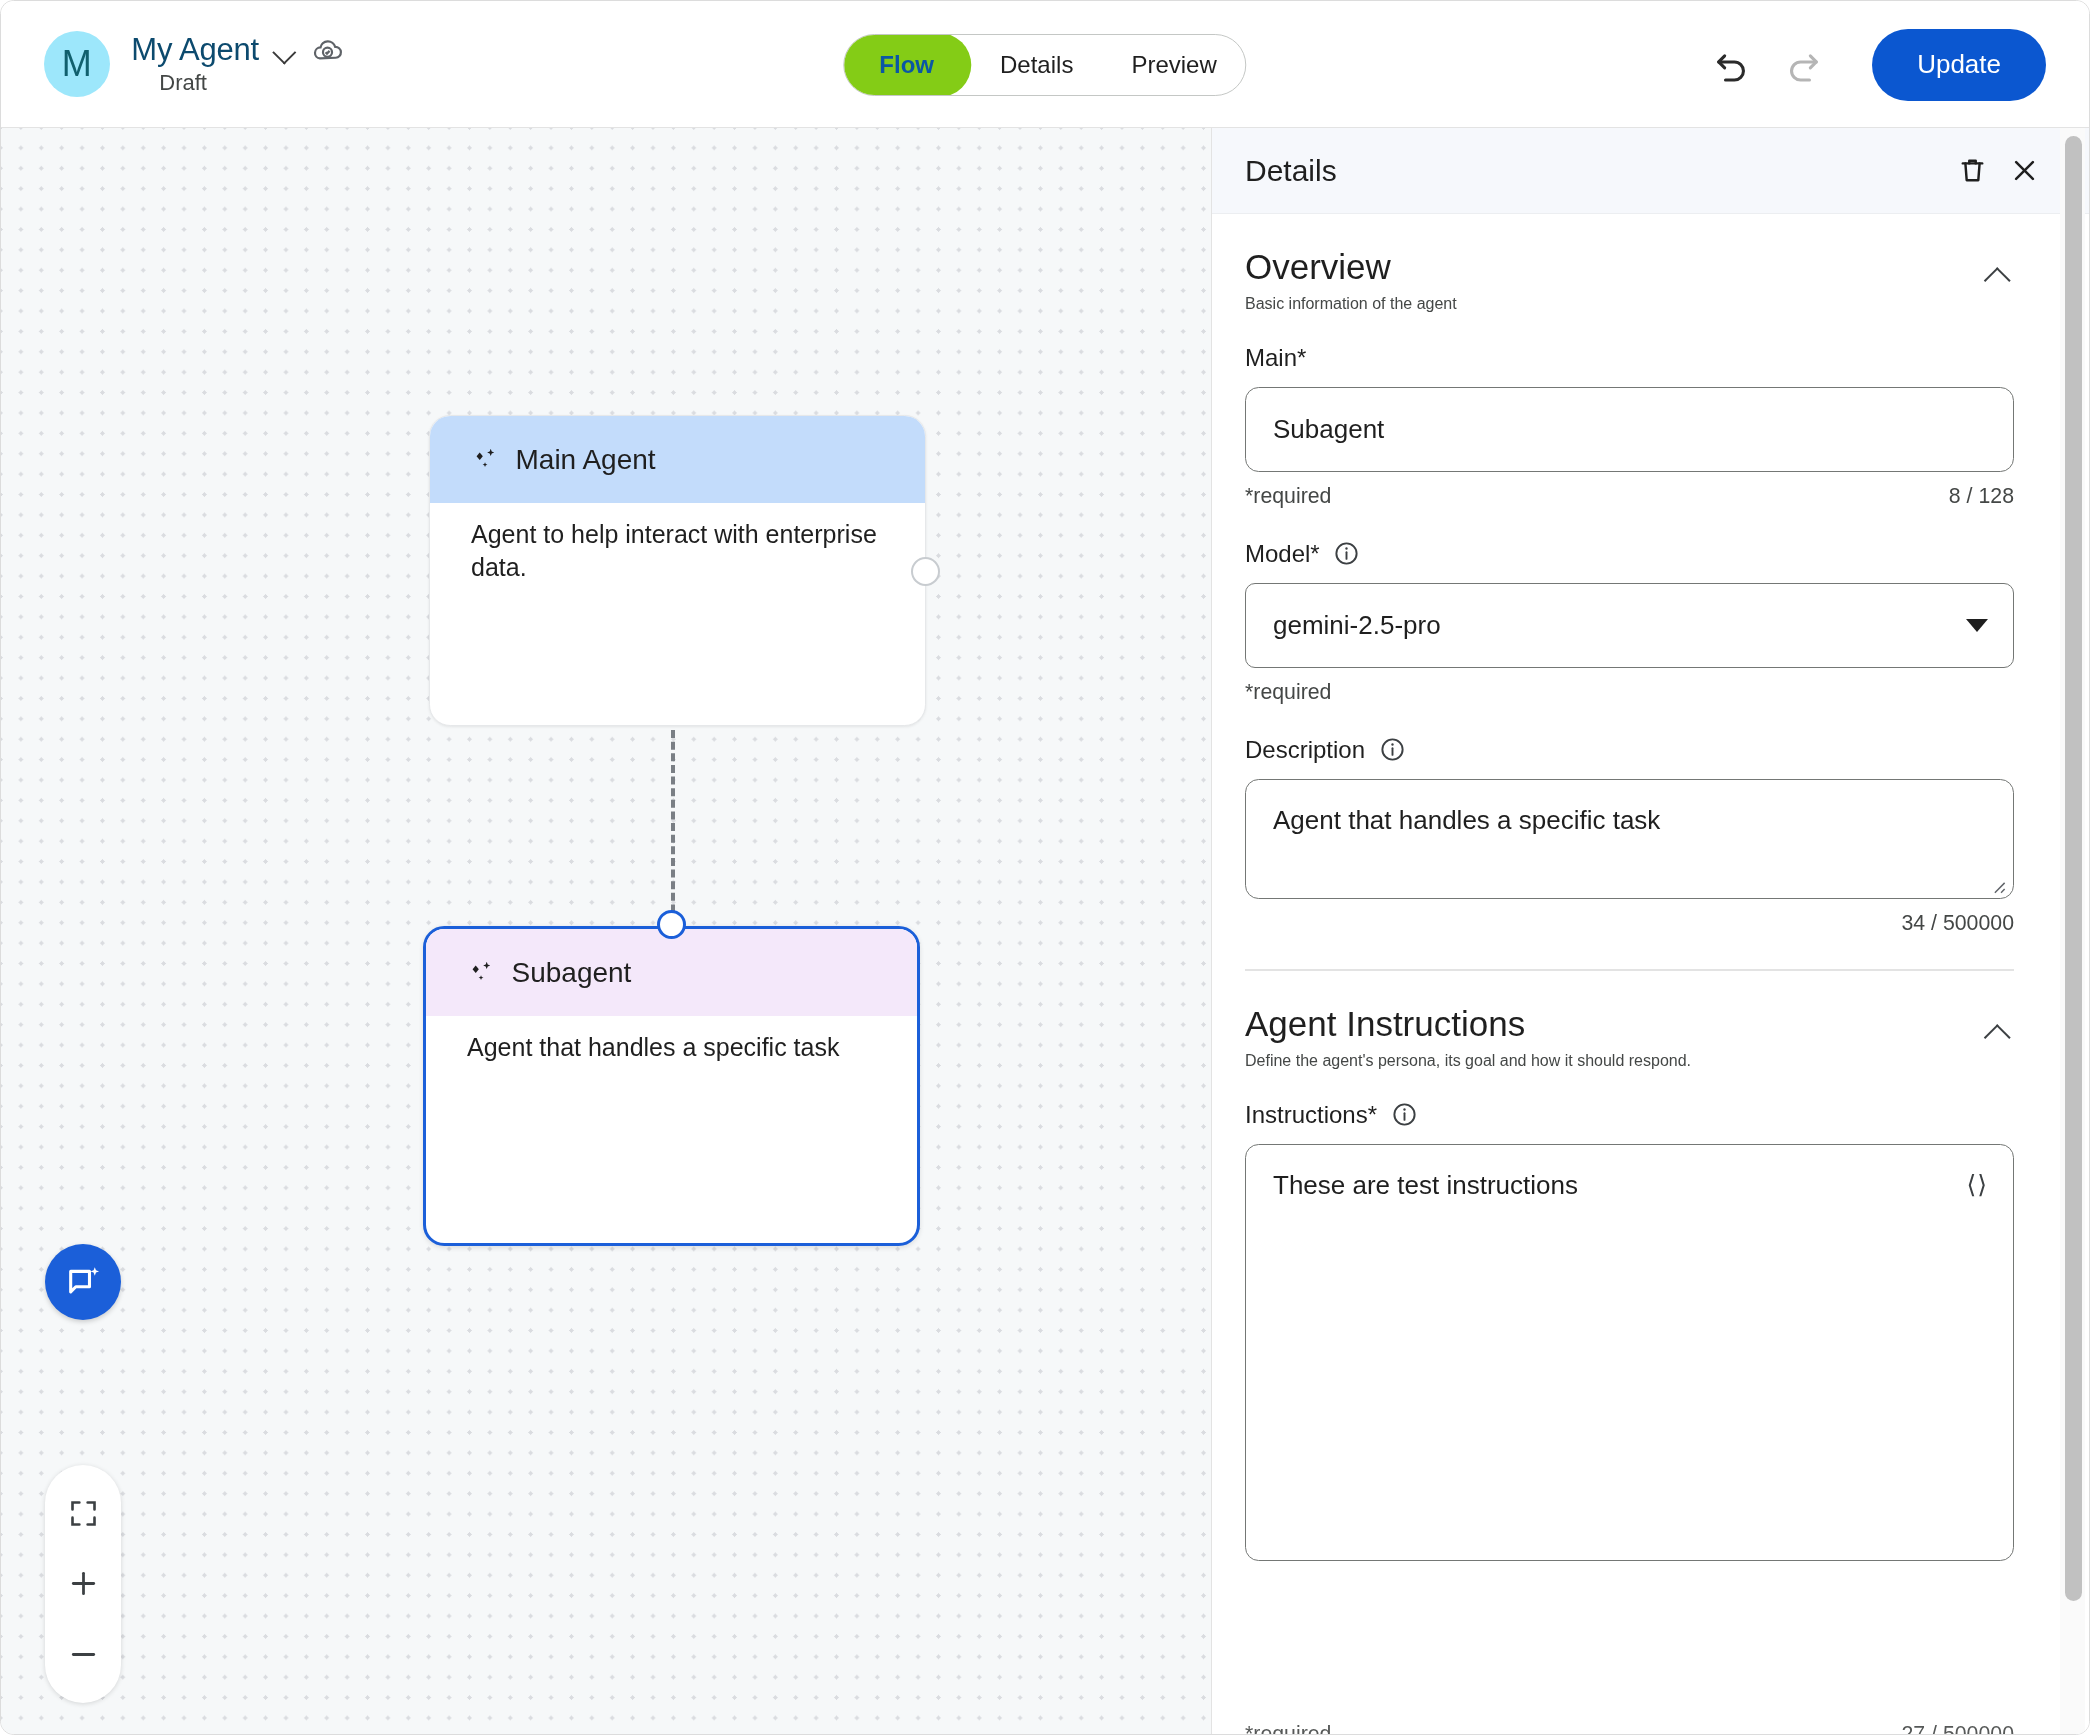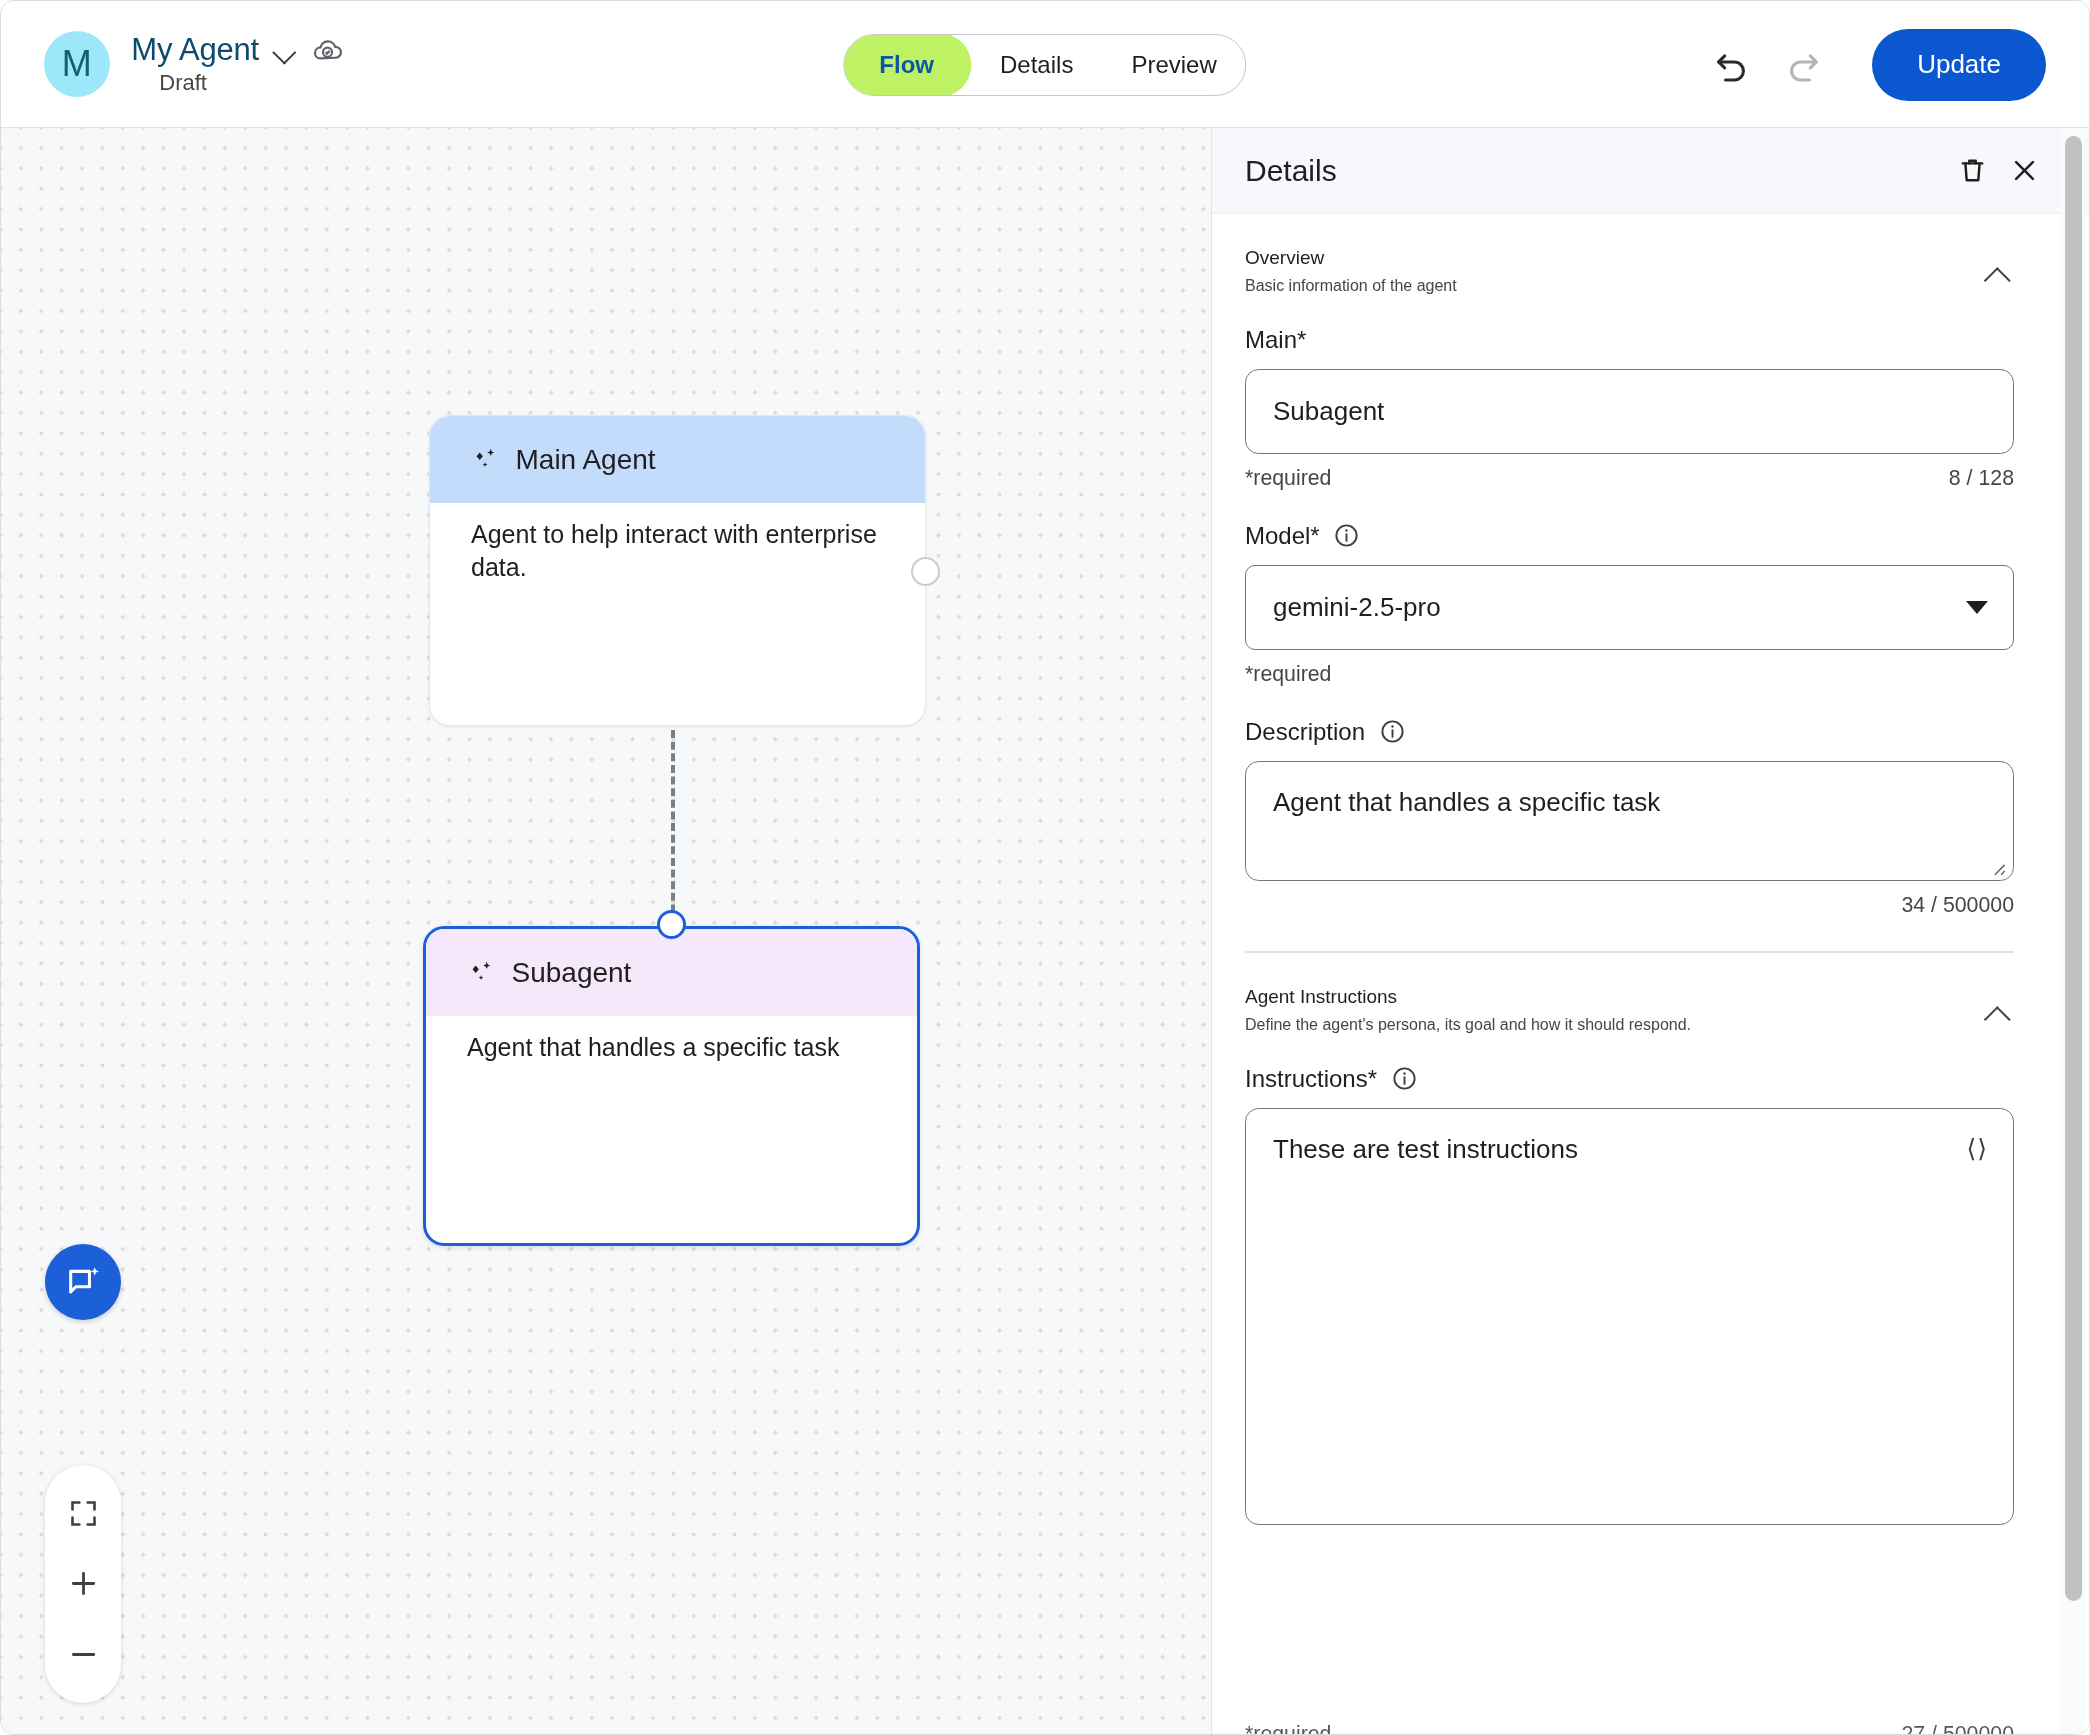--- a/index.html
+++ b/index.html
@@ -65,21 +65,21 @@
   }
   .tab {
     height: 100%;
     display: flex; align-items: center; justify-content: center;
     padding: 0 29px;
     font-size: 24px; color: #1f1f1f;
     cursor: pointer;
     white-space: nowrap;
   }
   .tab.active {
-    background: #bef264; color: #0b57a4; font-weight: 700;
+    background: #84cc16; color: #0b57a4; font-weight: 700;
     border-radius: 969px;
     margin: -1.9px 0 -1.9px -1.9px;
     height: calc(100% + 3.9px);
     padding: 0 37px;
   }
 
   .header-right {
     position: absolute; right: 43px; top: 0; height: 127px;
     display: flex; align-items: center; gap: 11.6px;
   }
@@ -202,21 +202,21 @@
     overflow: hidden;
     padding: 0 0 0 0;
   }
   .section { padding: 0 39px 0 33px; }
 
   .sec-head {
     display: flex; align-items: flex-start;
     padding-top: 33px;
   }
   .sec-head-text { flex: 1; }
-  .sec-title { font-size: 19px; color: #1f1f1f; }
+  .sec-title { font-size: 35px; color: #1f1f1f; }
   .sec-sub { font-size: 16px; color: #444746; margin-top: 7.8px; }
   .chev-up {
     width: 33px; height: 33px; position: relative; cursor: pointer;
     margin-top: 13.6px; flex: 0 0 auto;
   }
   .chev-up::before {
     content: ""; position: absolute; left: 6.8px; top: 10.7px;
     width: 16.5px; height: 16.5px;
     border-left: 2.5px solid #3c4043; border-top: 2.5px solid #3c4043;
     transform: rotate(45deg);

